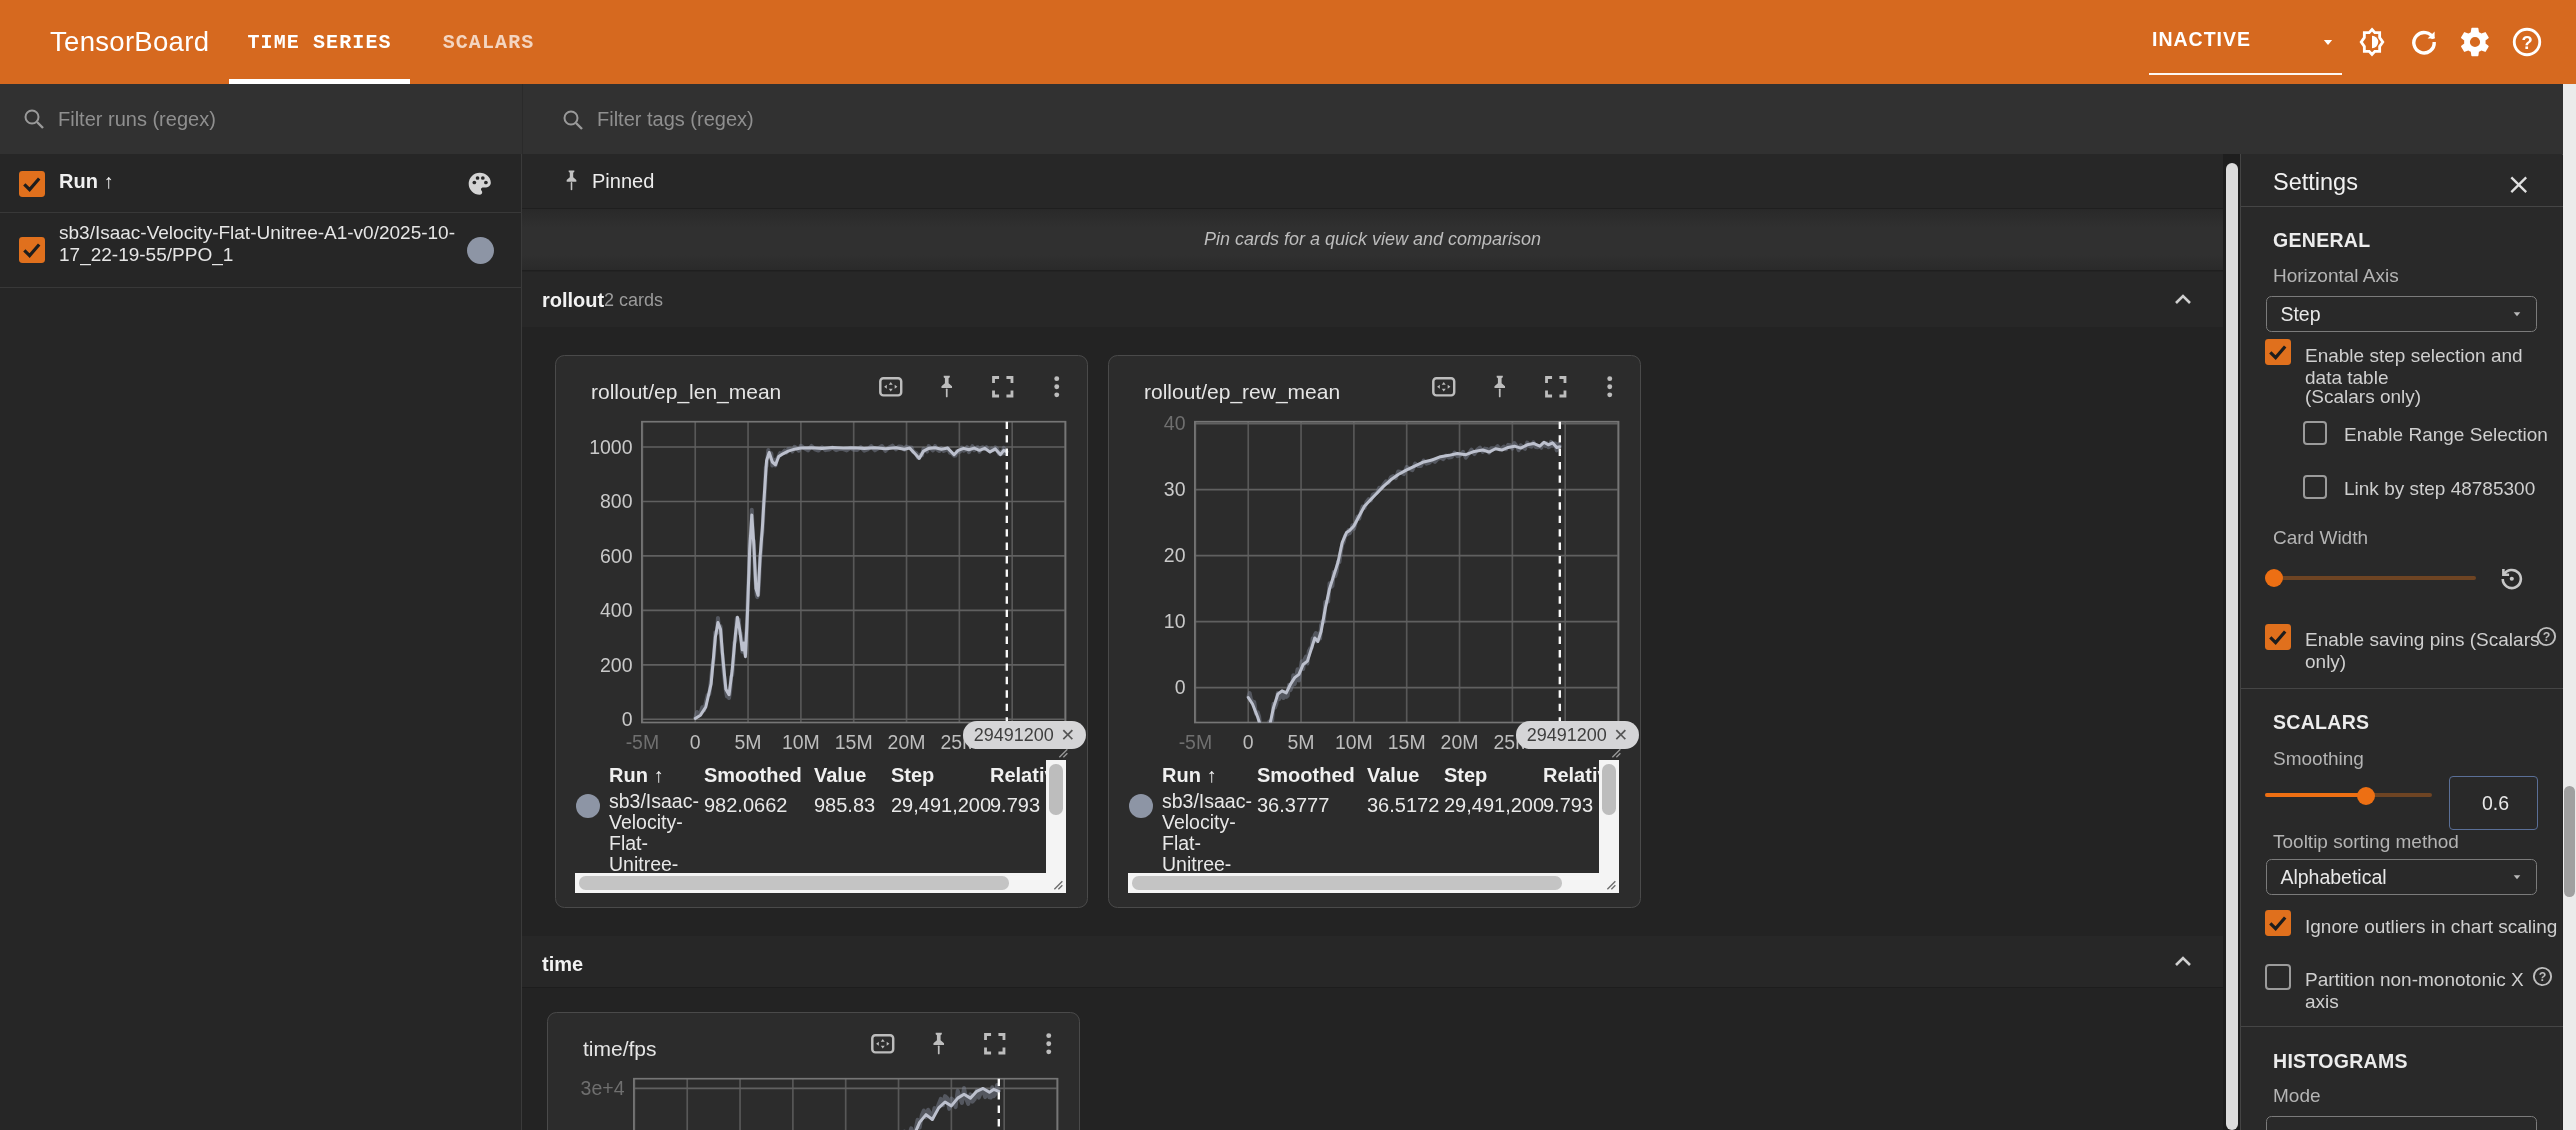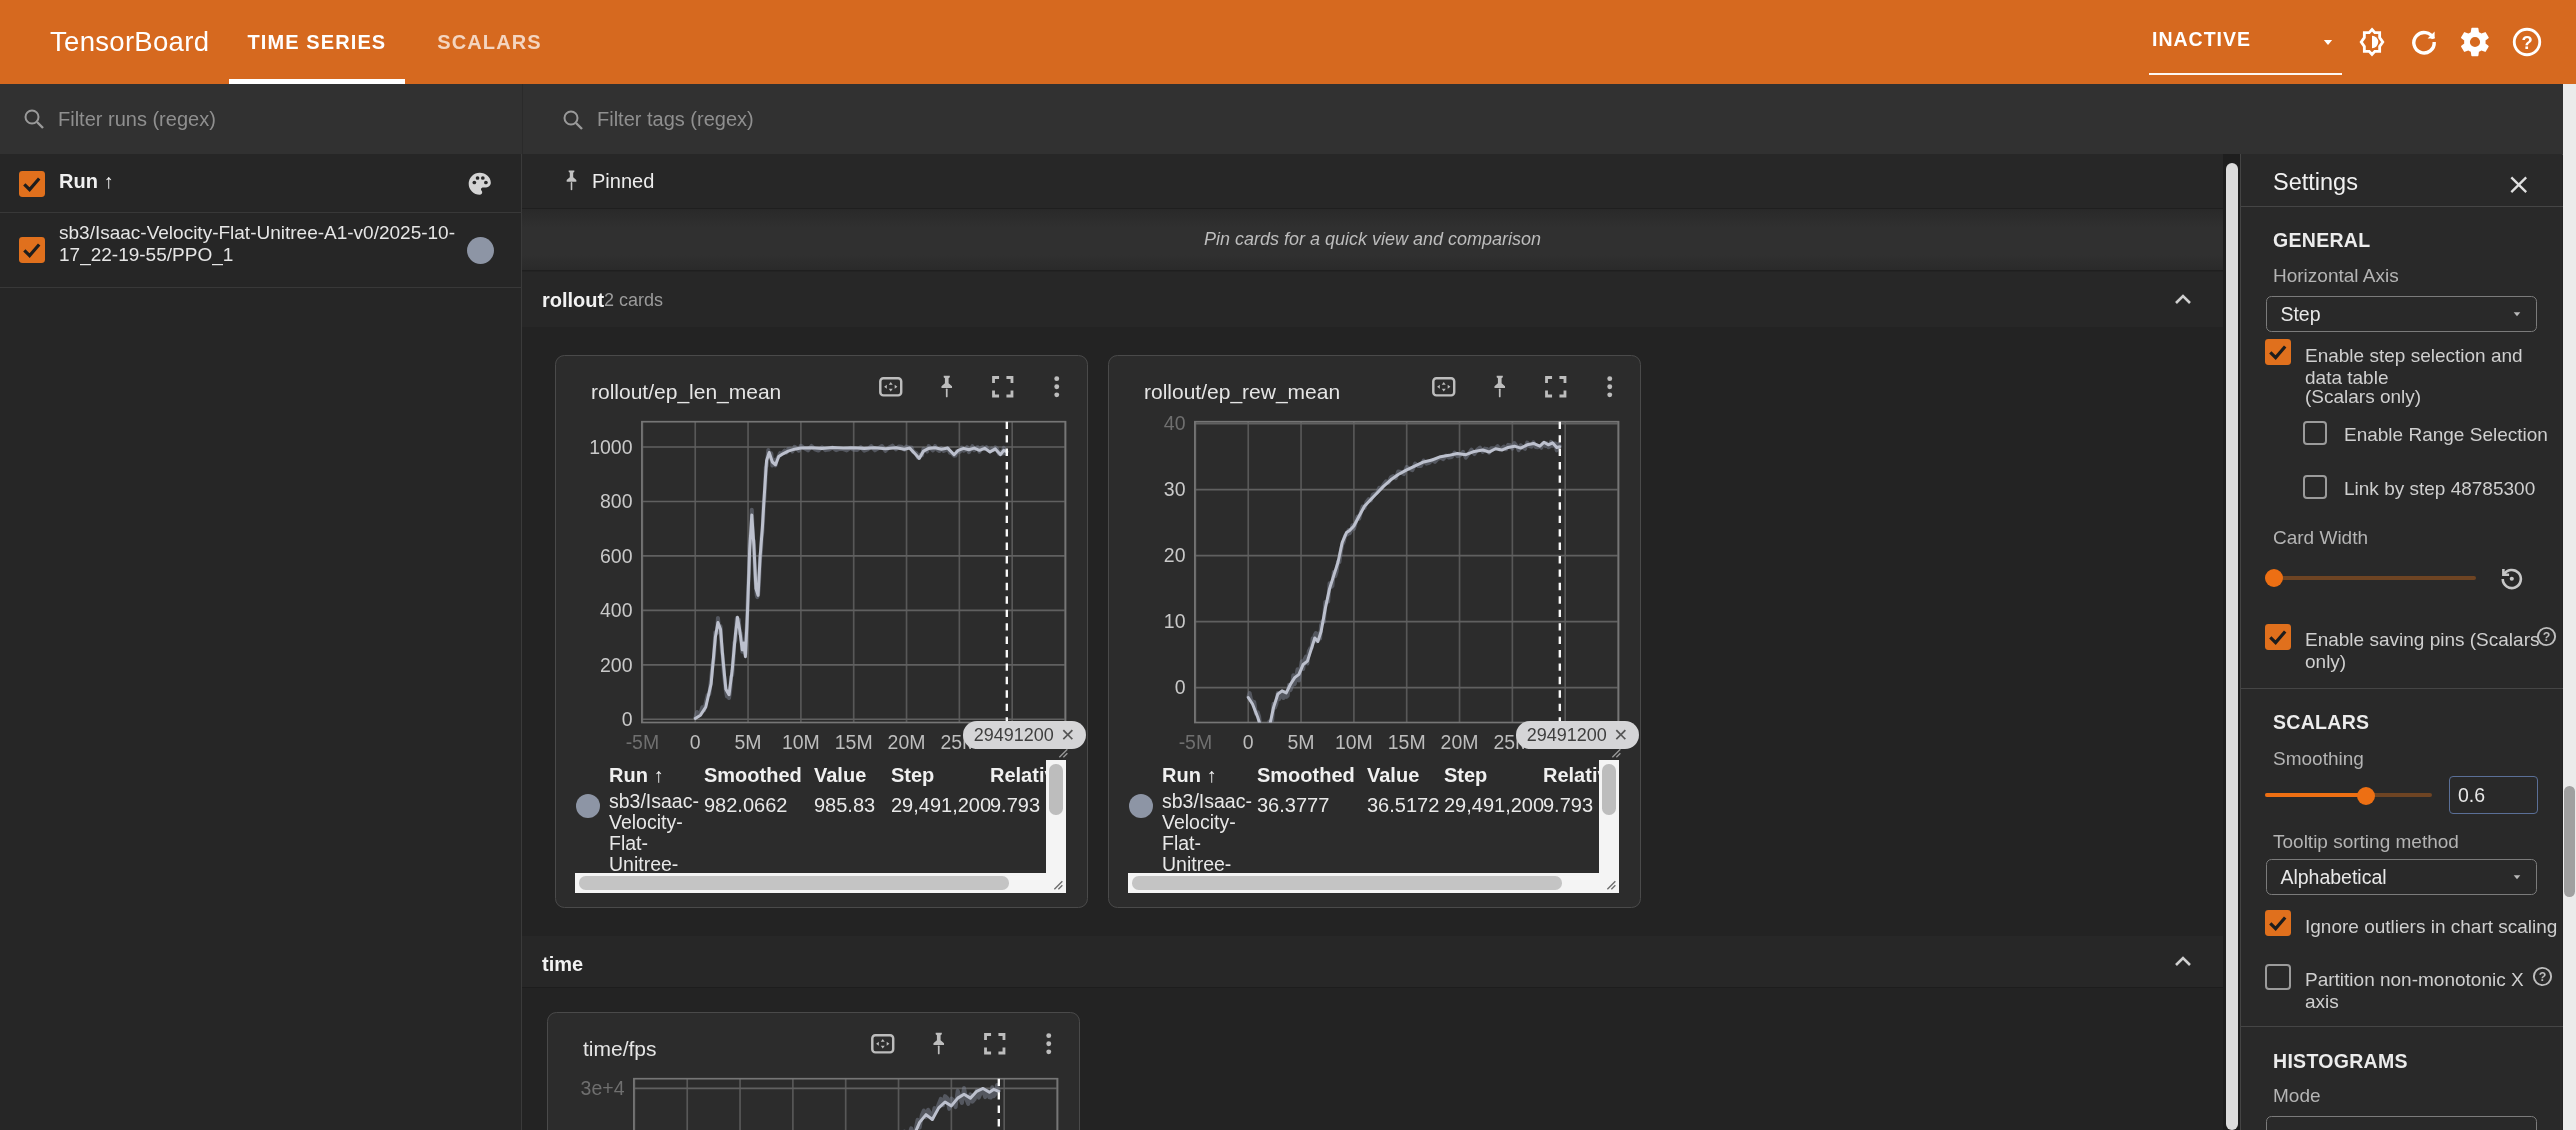--- a/index.html
+++ b/index.html
@@ -6,21 +6,21 @@
   *{box-sizing:border-box;}
   .stage{position:relative;width:2576px;height:1131px;overflow:hidden;background:#242424;
          font-family:"Liberation Sans",sans-serif;color:#e0e0e0;}
   .abs{position:absolute;}
   svg{display:block;}
   svg text{font-family:"Liberation Sans",sans-serif;}
 
   
   .header{position:absolute;left:0;top:0;width:2576px;height:84px;background:#d6691f;text-align:right;}
   .logo{position:absolute;left:50px;top:0;height:84px;line-height:84px;font-size:27.5px;font-weight:500;color:#fff;letter-spacing:0.3px;}
-  .tabs{position:absolute;left:222px;top:0;height:84px;display:flex;}
+  .tabs{position:absolute;left:222px;top:0;height:84px;display:flex;font-family:Liberation Mono, monospace;}
   .tab{position:relative;height:84px;display:flex;align-items:center;padding:0 25.5px;font-size:20px;font-weight:700;letter-spacing:1.1px;color:rgba(255,255,255,.72);cursor:pointer;}
   .tab.active{color:#fff;}
   .tab.active::after{content:"";position:absolute;left:6.7px;right:6.7px;bottom:0;height:4.7px;background:#fff;}
   .hstatus{position:absolute;left:2152px;top:0;height:79px;display:flex;align-items:center;font-size:19.5px;font-weight:700;letter-spacing:1px;color:#fff;}
   .hstatus-underline{position:absolute;left:2149px;top:73px;width:193px;height:2px;background:rgba(255,255,255,.95);}
   .hcaret{position:absolute;left:2318px;top:32px;width:20px;height:20px;color:#fff;}
   .hicon{position:absolute;top:25px;width:34px;height:34px;color:#fff;cursor:pointer;}
 
   
   .toolbar{position:absolute;left:0;top:84px;width:2576px;height:71px;background:#313131;border-bottom:1.3px solid #3e3e3e;}
@@ -99,22 +99,22 @@
   .plabel{position:absolute;left:32px;font-size:19px;color:#b4b4b4;}
   .pselect{position:absolute;left:25px;width:271px;height:36px;border:1.3px solid #7b7b7b;border-radius:5.4px;cursor:pointer;}
   .pselect .val{position:absolute;left:13.4px;top:0;height:34px;display:flex;align-items:center;font-size:19.5px;color:#e8e8e8;}
   .pselect .caret{position:absolute;right:10.7px;top:9.4px;width:16px;height:16px;color:#b9b9b9;}
   .pchk-label{position:absolute;font-size:19px;color:#cfcfcf;}
   .slider-track{position:absolute;height:4px;border-radius:2px;background:#6e4423;}
   .slider-fill{position:absolute;height:4px;border-radius:2px;background:#ed6f13;}
   .slider-thumb{position:absolute;width:18px;height:18px;border-radius:50%;background:#ed6f13;cursor:pointer;}
   .help-ic{position:absolute;width:23px;height:23px;color:#bdbdbd;}
   .reset-ic{position:absolute;width:31px;height:31px;color:#c7c7c7;cursor:pointer;}
-  .valbox{position:absolute;left:208px;width:89px;height:38px;border:1.3px solid #5a6f97;border-radius:4px;background:transparent;
-          color:#e8e8e8;font-size:19.5px;padding-left:8px;font-family:"Liberation Sans",sans-serif;outline:none;}
+  .valbox{position:absolute;left:208px;width:89px;height:54px;border:1.3px solid #5a6f97;border-radius:4px;background:transparent;
+          color:#e8e8e8;font-size:19.5px;padding-left:32px;font-family:"Liberation Sans",sans-serif;outline:none;}
 </style>
 </head>
 <body>
 
 <div class="stage">
 
   <div class="header">
     <div class="logo">TensorBoard</div>
     <div class="tabs">
       <div class="tab active">

